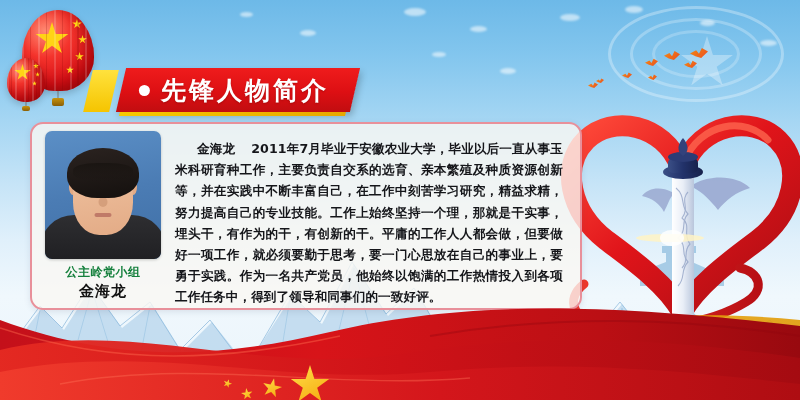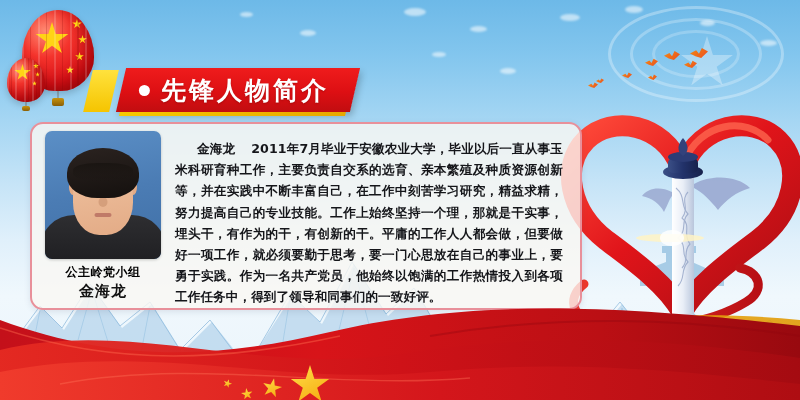--- a/index.html
+++ b/index.html
@@ -136,21 +136,21 @@
   }
   .p-hair::after {
     content:""; position:absolute; left:6px; top:15px; width:60px; height:18px;
     background:linear-gradient(180deg,#1a1512,rgba(26,21,18,0)); border-radius:40%;
   }
   .p-eye { position:absolute; top:56px; width:10px; height:4px; border-radius:50%; background:#241a14; }
   .p-brow { position:absolute; top:49px; width:13px; height:3px; border-radius:2px; background:#241a14; opacity:.8; }
   .p-nose { position:absolute; left:50%; transform:translateX(-50%); top:66px; width:9px; height:10px; border-radius:50%; background:rgba(196,140,106,.55); }
   .p-mouth { position:absolute; left:50%; transform:translateX(-50%); top:82px; width:17px; height:4px; border-radius:3px; background:#c07a68; }
 
-  .cap1 { margin-top:5px; font-size:12px; font-weight:bold; color:#000000; letter-spacing:.5px; }
+  .cap1 { margin-top:5px; font-size:12px; font-weight:bold; color:#15803d; letter-spacing:.5px; }
   .cap2 { margin-top:1px; font-size:15px; font-weight:bold; color:#141414; letter-spacing:1px; }
 
   .text-col { flex:1; padding:7px 8px 0 10px; }
   .body-text {
     font-size:12.6px; line-height:21.2px; color:#15161a;
     text-align:justify; text-justify:inter-character; font-weight:bold;
     letter-spacing:.1px;
   }
   .body-text .lead { padding-left:22px; }
   .body-text .nm { margin-right:16px; }

